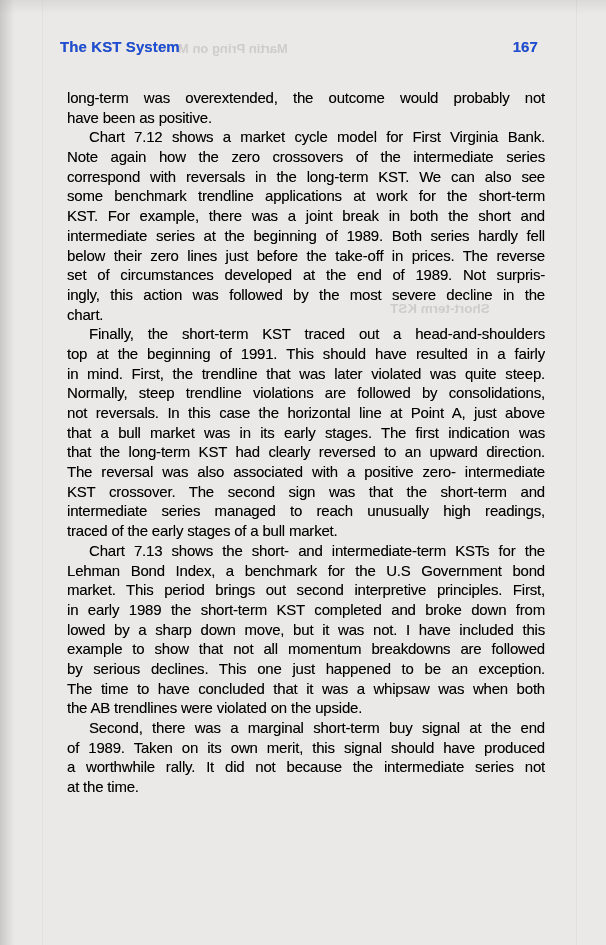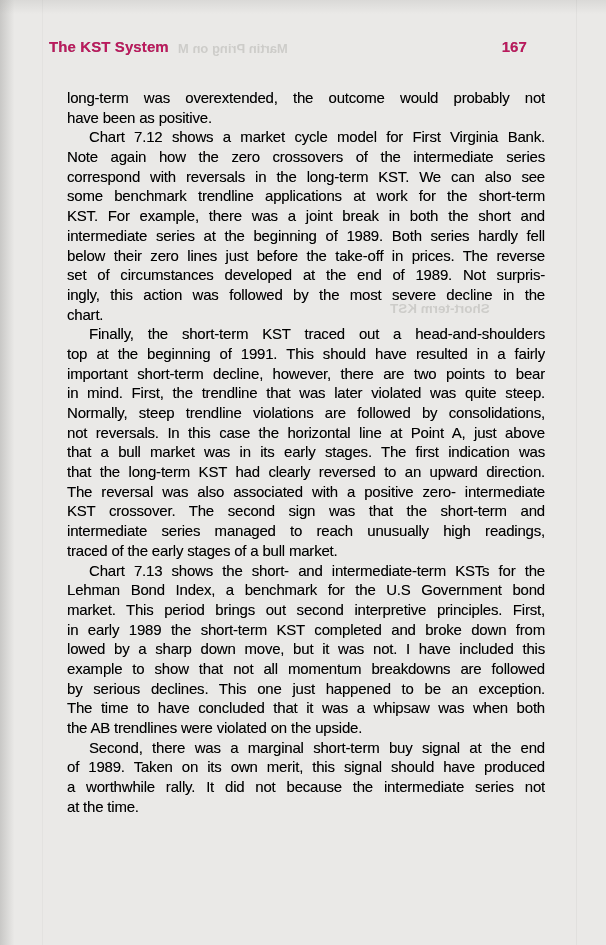--- a/index.html
+++ b/index.html
@@ -22,23 +22,23 @@
   }
   .scan-line-v1 {
     position: absolute; left: 42px; top: 0; width: 1px; height: 945px;
     background: rgba(120,120,118,0.06);
   }
   .scan-line-v2 {
     position: absolute; left: 576px; top: 0; width: 1px; height: 945px;
     background: rgba(120,120,118,0.07);
   }
   .header {
-    position: absolute; left: 49px; top: 38px; width: 478px;
+    position: absolute; left: 60px; top: 38px; width: 478px;
     display: flex; justify-content: space-between;
-    font-size: 15px; font-weight: 700; color: #be185d;
+    font-size: 15px; font-weight: 700; color: #1d4ed8;
     letter-spacing: 0.1px;
     text-shadow: 0 0 0.5px rgba(60,60,60,0.55);
   }
   .body-text {
     position: absolute; left: 67px; top: 88px; width: 478px;
     font-size: 15px; color: #000000;
     letter-spacing: -0.2px;
     text-shadow: 0 0 0.5px rgba(60,60,60,0.5);
   }
   .para { margin: 0; }
@@ -94,21 +94,20 @@
       <div class="line">KST. For example, there was a joint break in both the short and</div>
       <div class="line">intermediate series at the beginning of 1989. Both series hardly fell</div>
       <div class="line">below their zero lines just before the take-off in prices. The reverse</div>
       <div class="line">set of circumstances developed at the end of 1989. Not surpris-</div>
       <div class="line">ingly, this action was followed by the most severe decline in the</div>
       <div class="line last">chart.</div>
     </div>
     <div class="para">
       <div class="line indent">Finally, the short-term KST traced out a head-and-shoulders</div>
       <div class="line">top at the beginning of 1991. This should have resulted in a fairly</div>
-      <div class="line">important short-term decline, however, there are two points to bear</div>
       <div class="line">in mind. First, the trendline that was later violated was quite steep.</div>
       <div class="line">Normally, steep trendline violations are followed by consolidations,</div>
       <div class="line">not reversals. In this case the horizontal line at Point A, just above</div>
       <div class="line">that a bull market was in its early stages. The first indication was</div>
       <div class="line">that the long-term KST had clearly reversed to an upward direction.</div>
       <div class="line">The reversal was also associated with a positive zero- intermediate</div>
       <div class="line">KST crossover. The second sign was that the short-term and</div>
       <div class="line">intermediate series managed to reach unusually high readings,</div>
       <div class="line last">traced of the early stages of a bull market.</div>
     </div>

